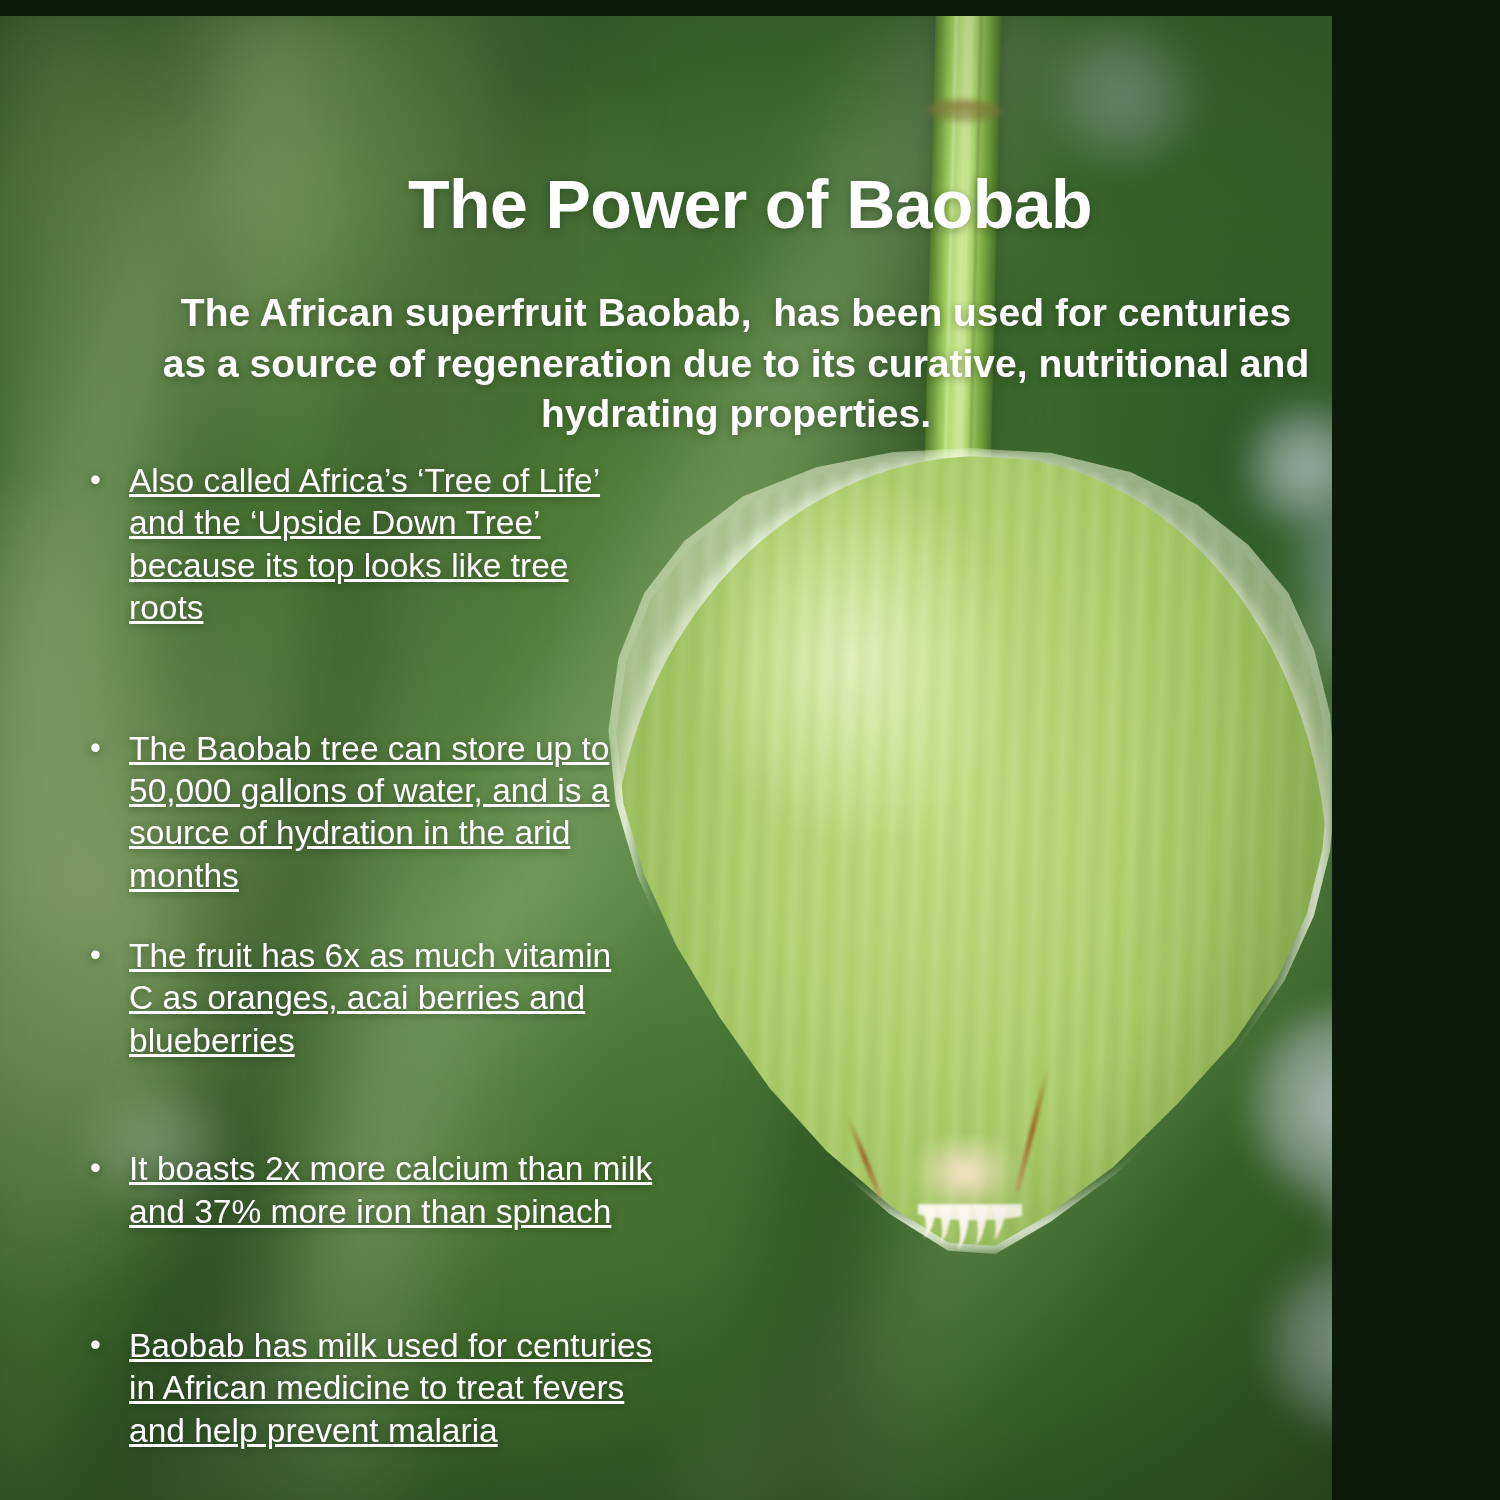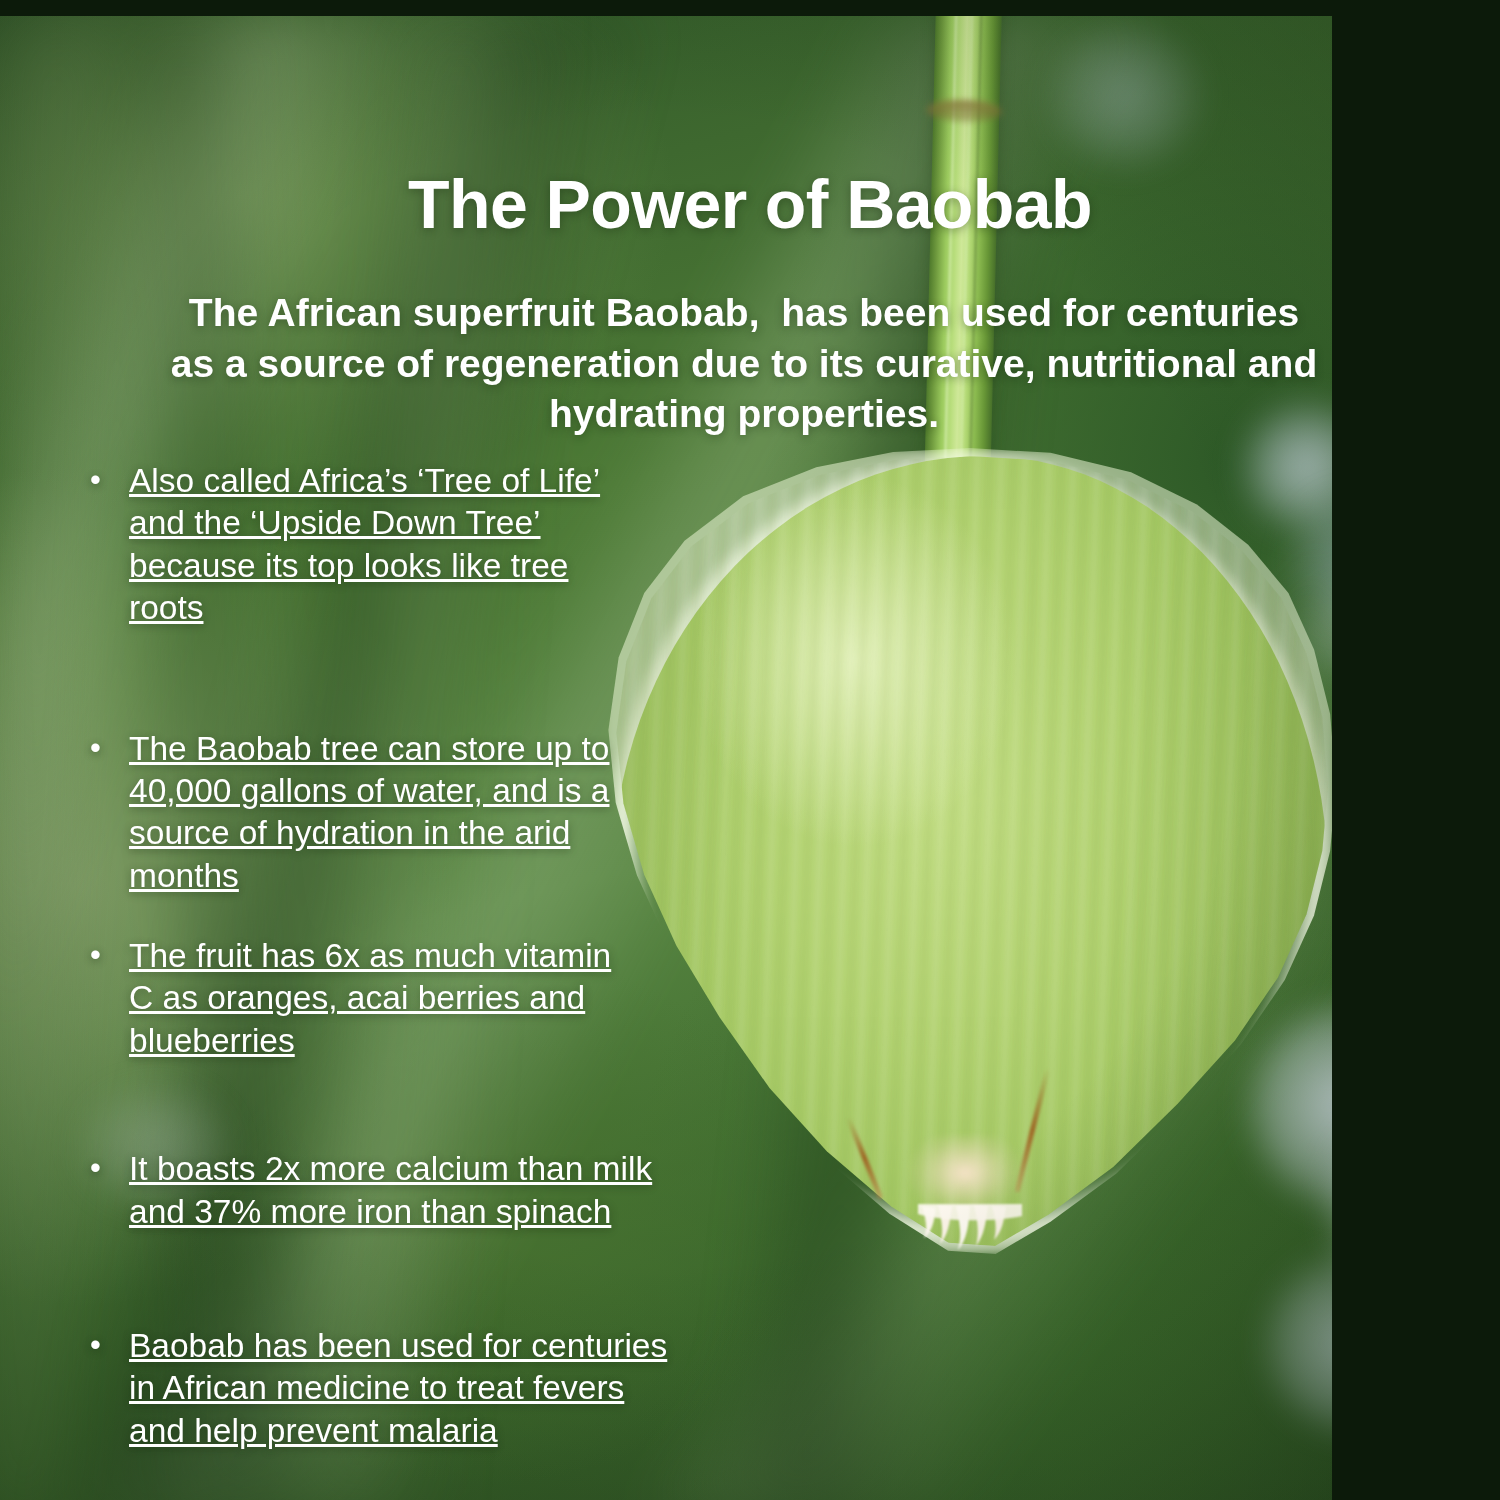--- a/index.html
+++ b/index.html
@@ -230,21 +230,21 @@
     color: #ffffff;
     font-size: 68px;
     font-weight: 700;
     letter-spacing: -0.6px;
     line-height: 1.0;
     text-shadow: 0 2px 10px rgba(20,40,14,0.38);
   }
   .subtitle {
     position: absolute;
     top: 233px;
-    left: 164px;
+    left: 156px;
     width: 1160px;
     text-align: center;
     color: #ffffff;
     font-size: 39px;
     font-weight: 700;
     line-height: 1.30;
     white-space: pre-wrap;
     text-shadow: 0 2px 9px rgba(20,40,14,0.40);
   }
 
@@ -339,40 +339,40 @@
         <span class="dot">•</span>
         <span class="btext">Also called Africa’s ‘Tree of Life’
 and the ‘Upside Down Tree’
 because its top looks like tree
 roots</span>
       </div>
 
       <div class="bullet b1">
         <span class="dot">•</span>
         <span class="btext">The Baobab tree can store up to
-40,000 gallons of water, and is a
+50,000 gallons of water, and is a
 source of hydration in the arid
 months</span>
       </div>
 
       <div class="bullet b2">
         <span class="dot">•</span>
         <span class="btext">The fruit has 6x as much vitamin
 C as oranges, acai berries and
 blueberries</span>
       </div>
 
       <div class="bullet b3">
         <span class="dot">•</span>
         <span class="btext">It boasts 2x more calcium than milk
 and 37% more iron than spinach</span>
       </div>
 
       <div class="bullet b4">
         <span class="dot">•</span>
-        <span class="btext">Baobab has been used for centuries
+        <span class="btext">Baobab has milk used for centuries
 in African medicine to treat fevers
 and help prevent malaria</span>
       </div>
 
     </div>
   </div>
 </div>
 
 </body></html>

